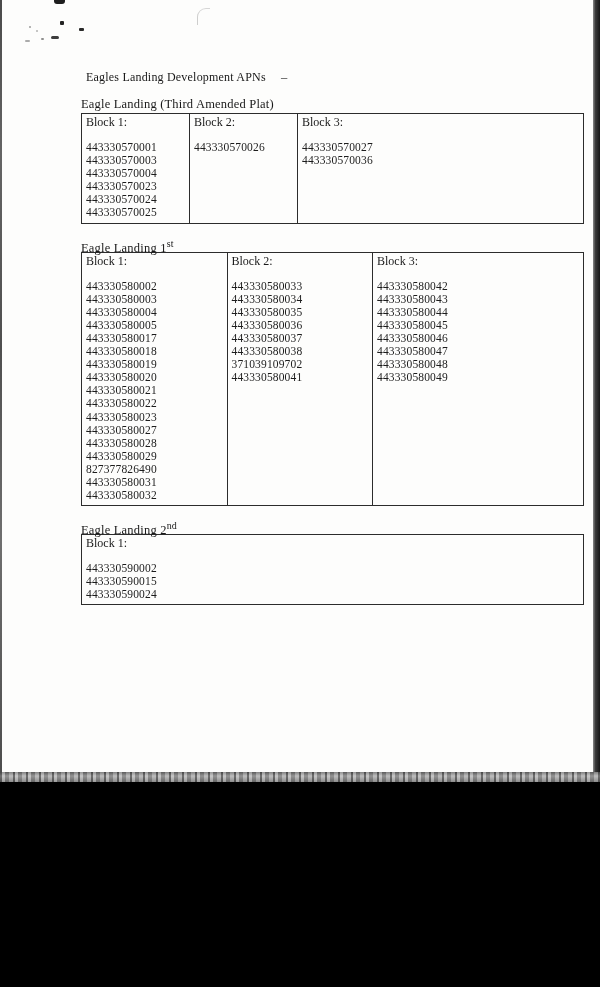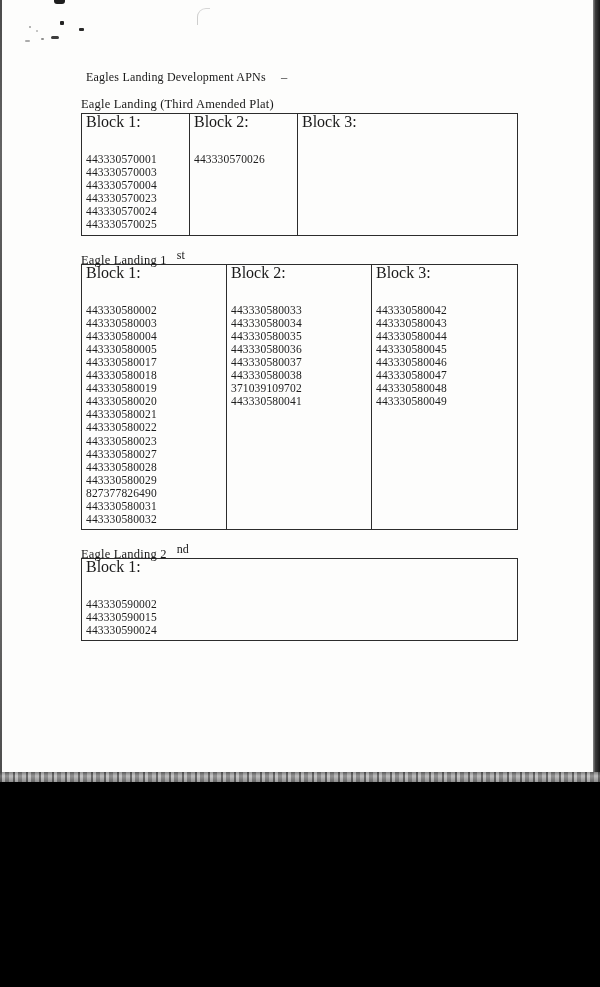--- a/index.html
+++ b/index.html
@@ -57,38 +57,38 @@
     border-top-left-radius:9px; opacity:.9;
   }
 
   
   .title {
     position:absolute; left:86px; top:70px;
     font-size:12px; letter-spacing:.2px; color:#181818;
   }
   .title-dash { position:absolute; left:281px; top:70px; font-size:12.5px; color:#2a2a2a; }
 
-  .sections { position:absolute; left:81px; top:97px; width:437px; }
+  .sections { position:absolute; left:81px; top:97px; width:503px; }
 
   .section { margin-bottom:12px; }
   .section-heading {
     font-size:12.5px; letter-spacing:.2px; color:#181818;
     height:16px; line-height:15px;
   }
-  .section-heading sup { font-size:12px;margin-left:10px; }
+  .section-heading sup { font-size:10px; }
 
   .apn-table { display:flex; border:1px solid #2c2c2c; background:#fdfdfc; }
   .apn-cell { border-right:1px solid #2c2c2c; padding:1px 3px 3px 4px; }
   .apn-cell:last-child { border-right:none; flex:1 1 auto; }
   .cols-4 .apn-cell { width:108px; }
   .cols-3 .apn-cell { width:145.5px; }
   .cols-1 .apn-cell { width:435px; }
 
-  .block-label { font-size:16px; line-height:14px; color:#1a1a1a; }
-  .apn-list { margin-top:24px; }
+  .block-label { font-size:12px; line-height:14px; color:#1a1a1a; }
+  .apn-list { margin-top:12px; }
   .apn-number {
     font-size:11.5px; line-height:13.1px; letter-spacing:.15px;
     color:#1c1c1c; white-space:nowrap;
   }
 </style>
 </head>
 <body>
 
 <div class="viewport">
   <div class="page">
@@ -121,20 +121,24 @@
               </div>
             </div>
             <div class="apn-cell">
               <div class="block-label">Block 2:</div>
               <div class="apn-list">
                 <div class="apn-number">443330570026</div>
               </div>
             </div>
             <div class="apn-cell">
               <div class="block-label">Block 3:</div>
+              <div class="apn-list">
+                <div class="apn-number">443330570027</div>
+                <div class="apn-number">443330570036</div>
+              </div>
             </div>
           </div>
         </section>
         <section class="section">
           <div class="section-heading">Eagle Landing 1<sup>st</sup></div>
           <div class="apn-table cols-3">
             <div class="apn-cell">
               <div class="block-label">Block 1:</div>
               <div class="apn-list">
                 <div class="apn-number">443330580002</div>

